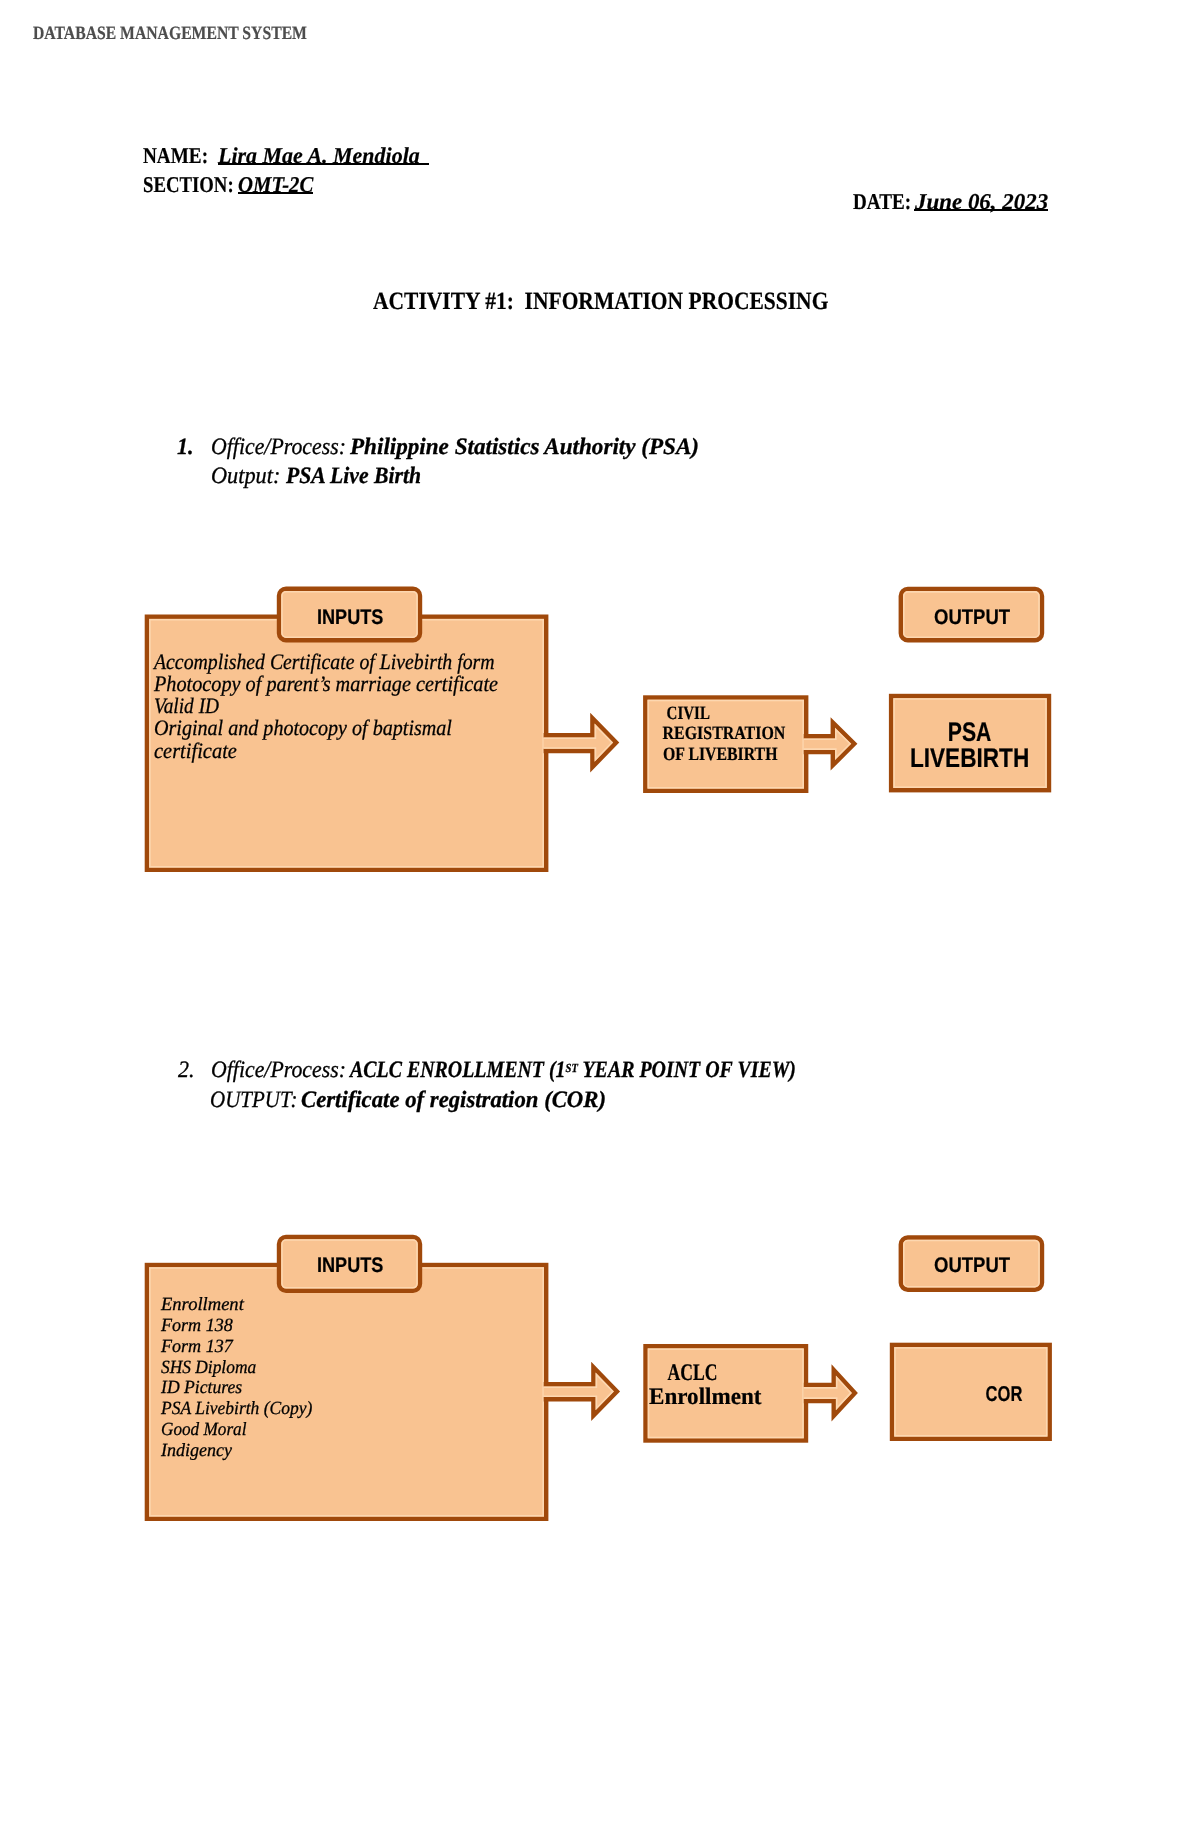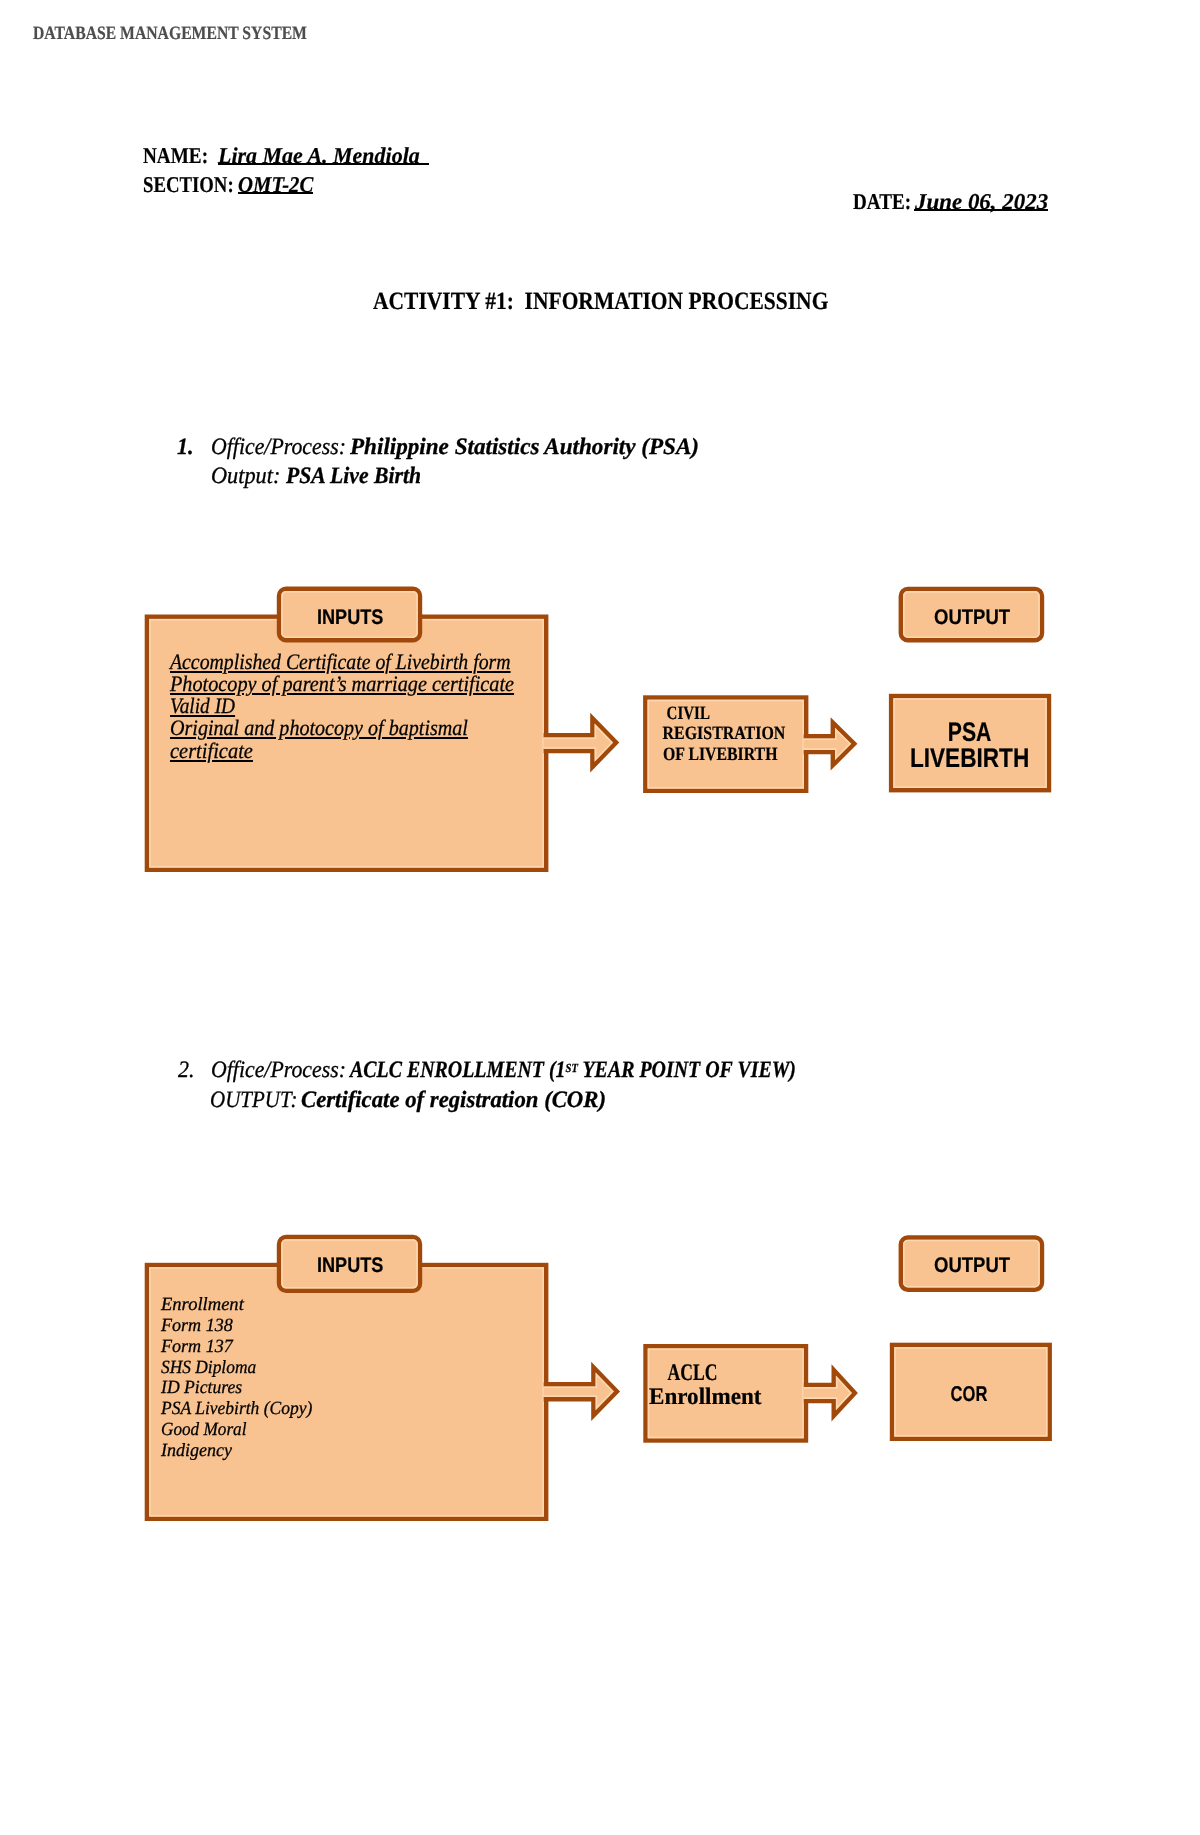--- a/index.html
+++ b/index.html
@@ -41,29 +41,29 @@
           transform-origin:left top;}
   #d1tab{left:316.9px;top:606.7px;transform:scaleX(0.855);}
   #d1otab{left:933.6px;top:607.1px;transform:scaleX(0.874);}
   #d2tab{left:316.9px;top:1255.0px;transform:scaleX(0.855);}
   #d2otab{left:933.6px;top:1255.4px;transform:scaleX(0.874);}
 
 
   
   .ilist{font-family:"Liberation Serif",serif;font-style:italic;font-size:22px;}
   .ili{transform-origin:left top;white-space:nowrap;-webkit-text-stroke:0.28px #000;}
-  #d1list{left:170px;top:651.2px;font-size:22px;line-height:22.1px;text-decoration:underline;}
+  #d1list{left:154px;top:651.2px;font-size:22px;line-height:22.1px;}
   #d2list{left:161.2px;top:1295.4px;font-size:18.6px;line-height:20.73px;}
   .bxlbl,.bxlbl2{font-family:"Liberation Serif",serif;font-weight:bold;text-align:left;-webkit-text-stroke:0.22px #000;}
   .outlbl,.outlbl2{font-family:"Liberation Sans",sans-serif;font-weight:bold;text-align:center;-webkit-text-stroke:0.2px #000;}
   .bxlbl>div,.bxlbl2>div,.outlbl>div,.outlbl2>div{transform-origin:center;}
   #d1proc{left:649.7px;top:703.7px;width:160.4px;font-size:18.9px;line-height:20.4px;}
   #d1out{left:891.4px;top:719.2px;width:157.2px;font-size:27px;line-height:26.3px;}
   #d2proc{left:646.5px;top:1360.5px;width:160.4px;font-size:23.7px;line-height:24.9px;}
-  #d2out{left:903px;top:1382px;width:132px;font-size:21.4px;line-height:24px;}
+  #d2out{left:938px;top:1382px;width:132px;font-size:21.4px;line-height:24px;}
   #chartlayer{position:absolute;left:0;top:0;width:1200px;height:1835px;}
 
 </style>
 </head>
 <body>
 
 <div id="hdr" class="abs">DATABASE MANAGEMENT SYSTEM</div>
 
 <div id="nameRow" class="abs meta">
   <span class="sq" style="transform:scaleX(.85)">NAME:</span>

